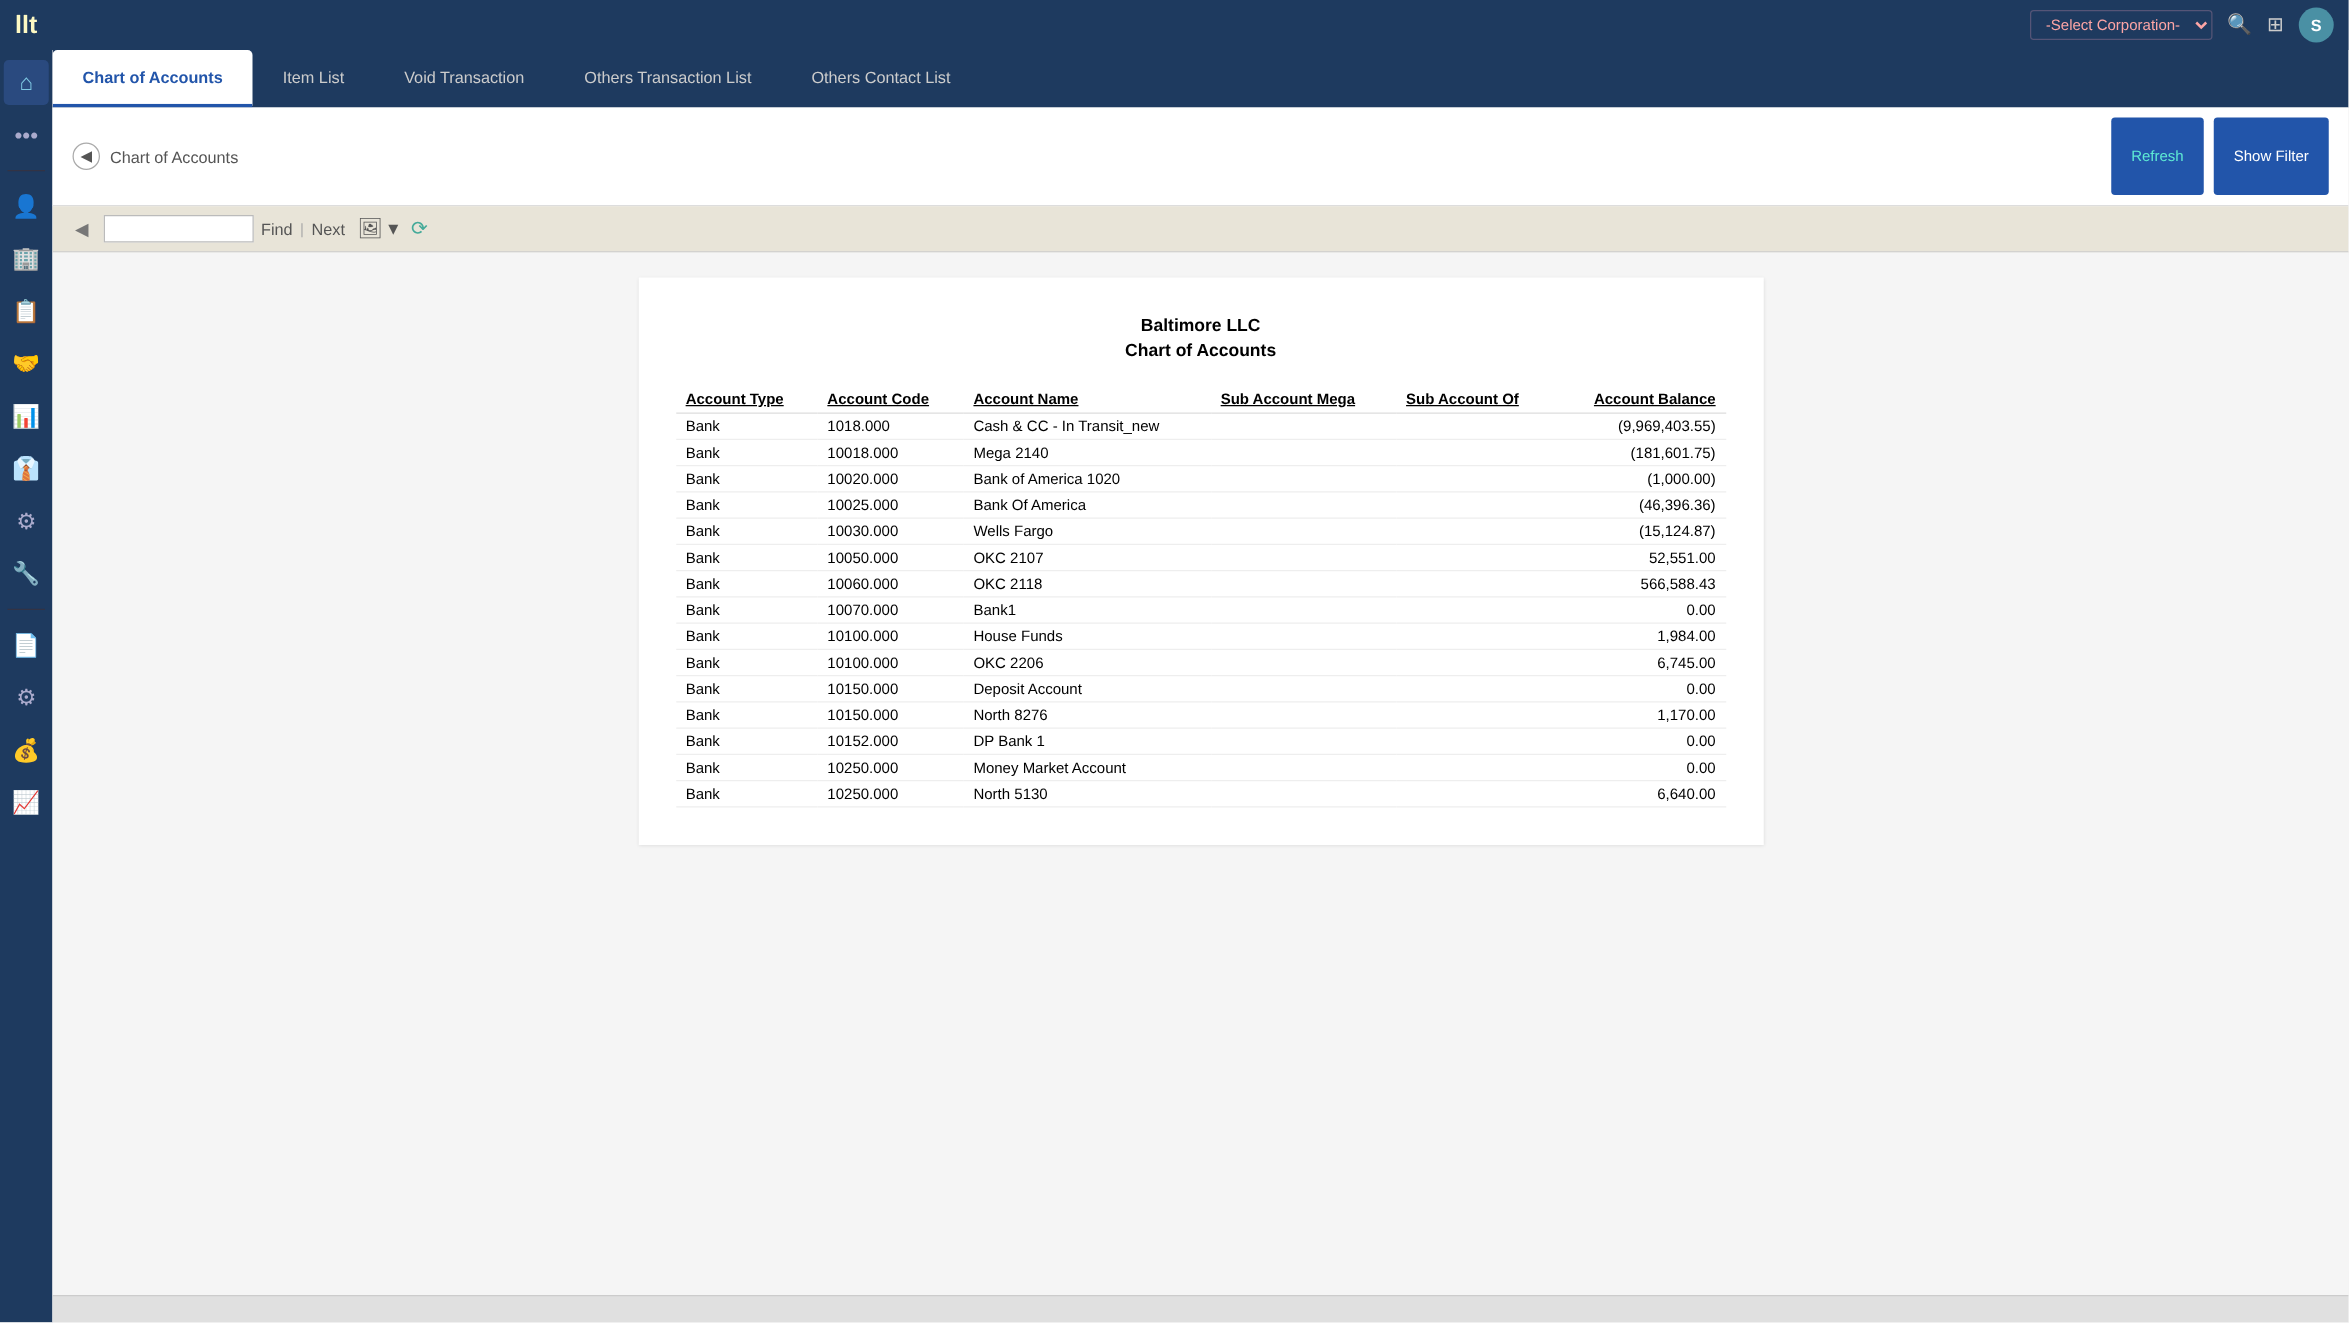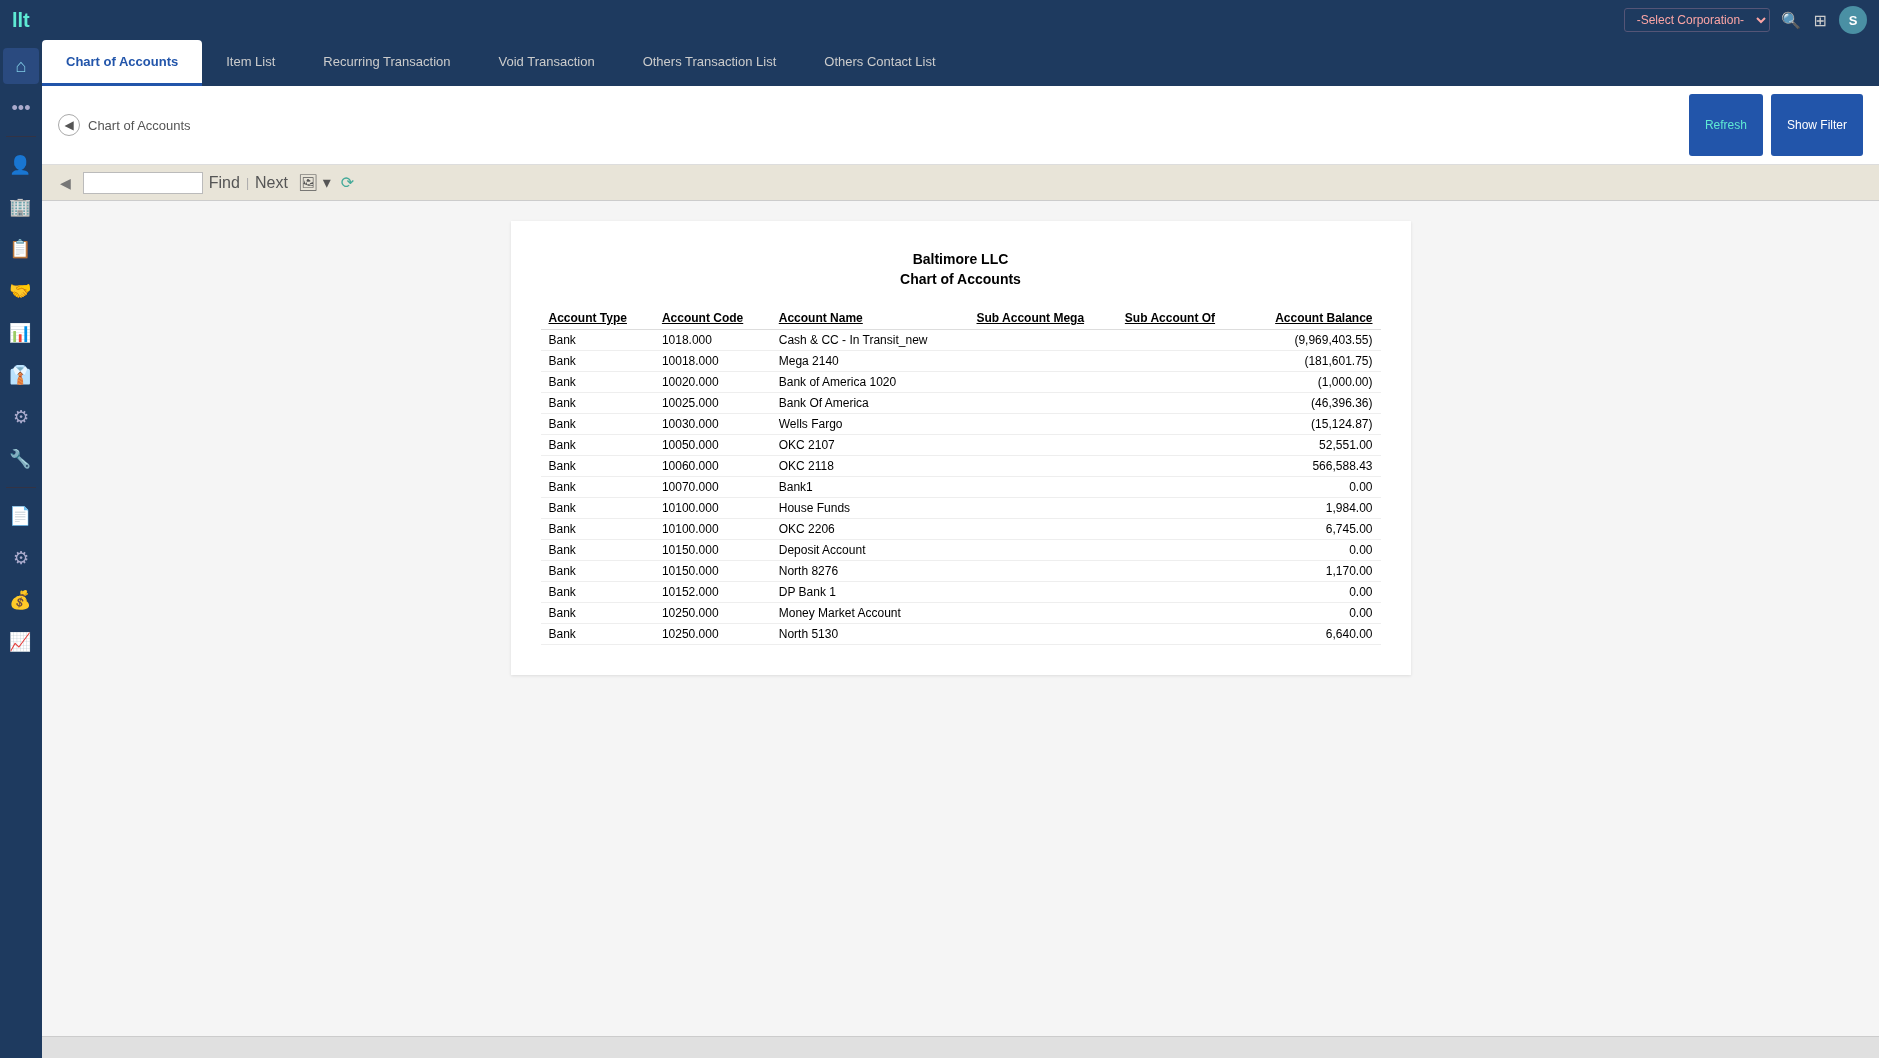--- a/index.html
+++ b/index.html
@@ -9,21 +9,21 @@
     .topbar {
       background: #1e3a5f;
       height: 40px;
       display: flex;
       align-items: center;
       justify-content: space-between;
       padding: 0 12px;
       flex-shrink: 0;
     }
     .topbar-logo {
-      color: #5eead4;
+      color: #fef9c3;
       font-size: 20px;
       font-weight: bold;
     }
     .topbar-right {
       display: flex;
       align-items: center;
       gap: 12px;
     }
     .topbar-select {
       background: #1e3a5f;
@@ -186,21 +186,21 @@
     }
     .toolbar-search-input {
       border: 1px solid #bbb;
       padding: 3px 6px;
       font-size: 12px;
       width: 120px;
       background: white;
     }
     .toolbar-label {
       color: #555;
-      font-size: 16px;
+      font-size: 13px;
       text-align: right;
     }
     .toolbar-sep {
       color: #aaa;
       font-size: 12px;
     }
     .toolbar-icon-btn {
       cursor: pointer;
       font-size: 16px;
       color: #555;
@@ -305,21 +305,20 @@
     <div class="sidebar-item">⚙</div>
     <div class="sidebar-item">💰</div>
     <div class="sidebar-item">📈</div>
   </div>
 
   <div class="content-area">
 
     <div class="tab-bar">
       <div class="tab active">Chart of Accounts</div>
       <div class="tab">Item List</div>
-      <div class="tab">Recurring Transaction</div>
       <div class="tab">Void Transaction</div>
       <div class="tab">Others Transaction List</div>
       <div class="tab">Others Contact List</div>
     </div>
 
     <div class="breadcrumb-bar">
       <div class="breadcrumb-left">
         <div class="breadcrumb-back">◀</div>
         <span>Chart of Accounts</span>
       </div>

